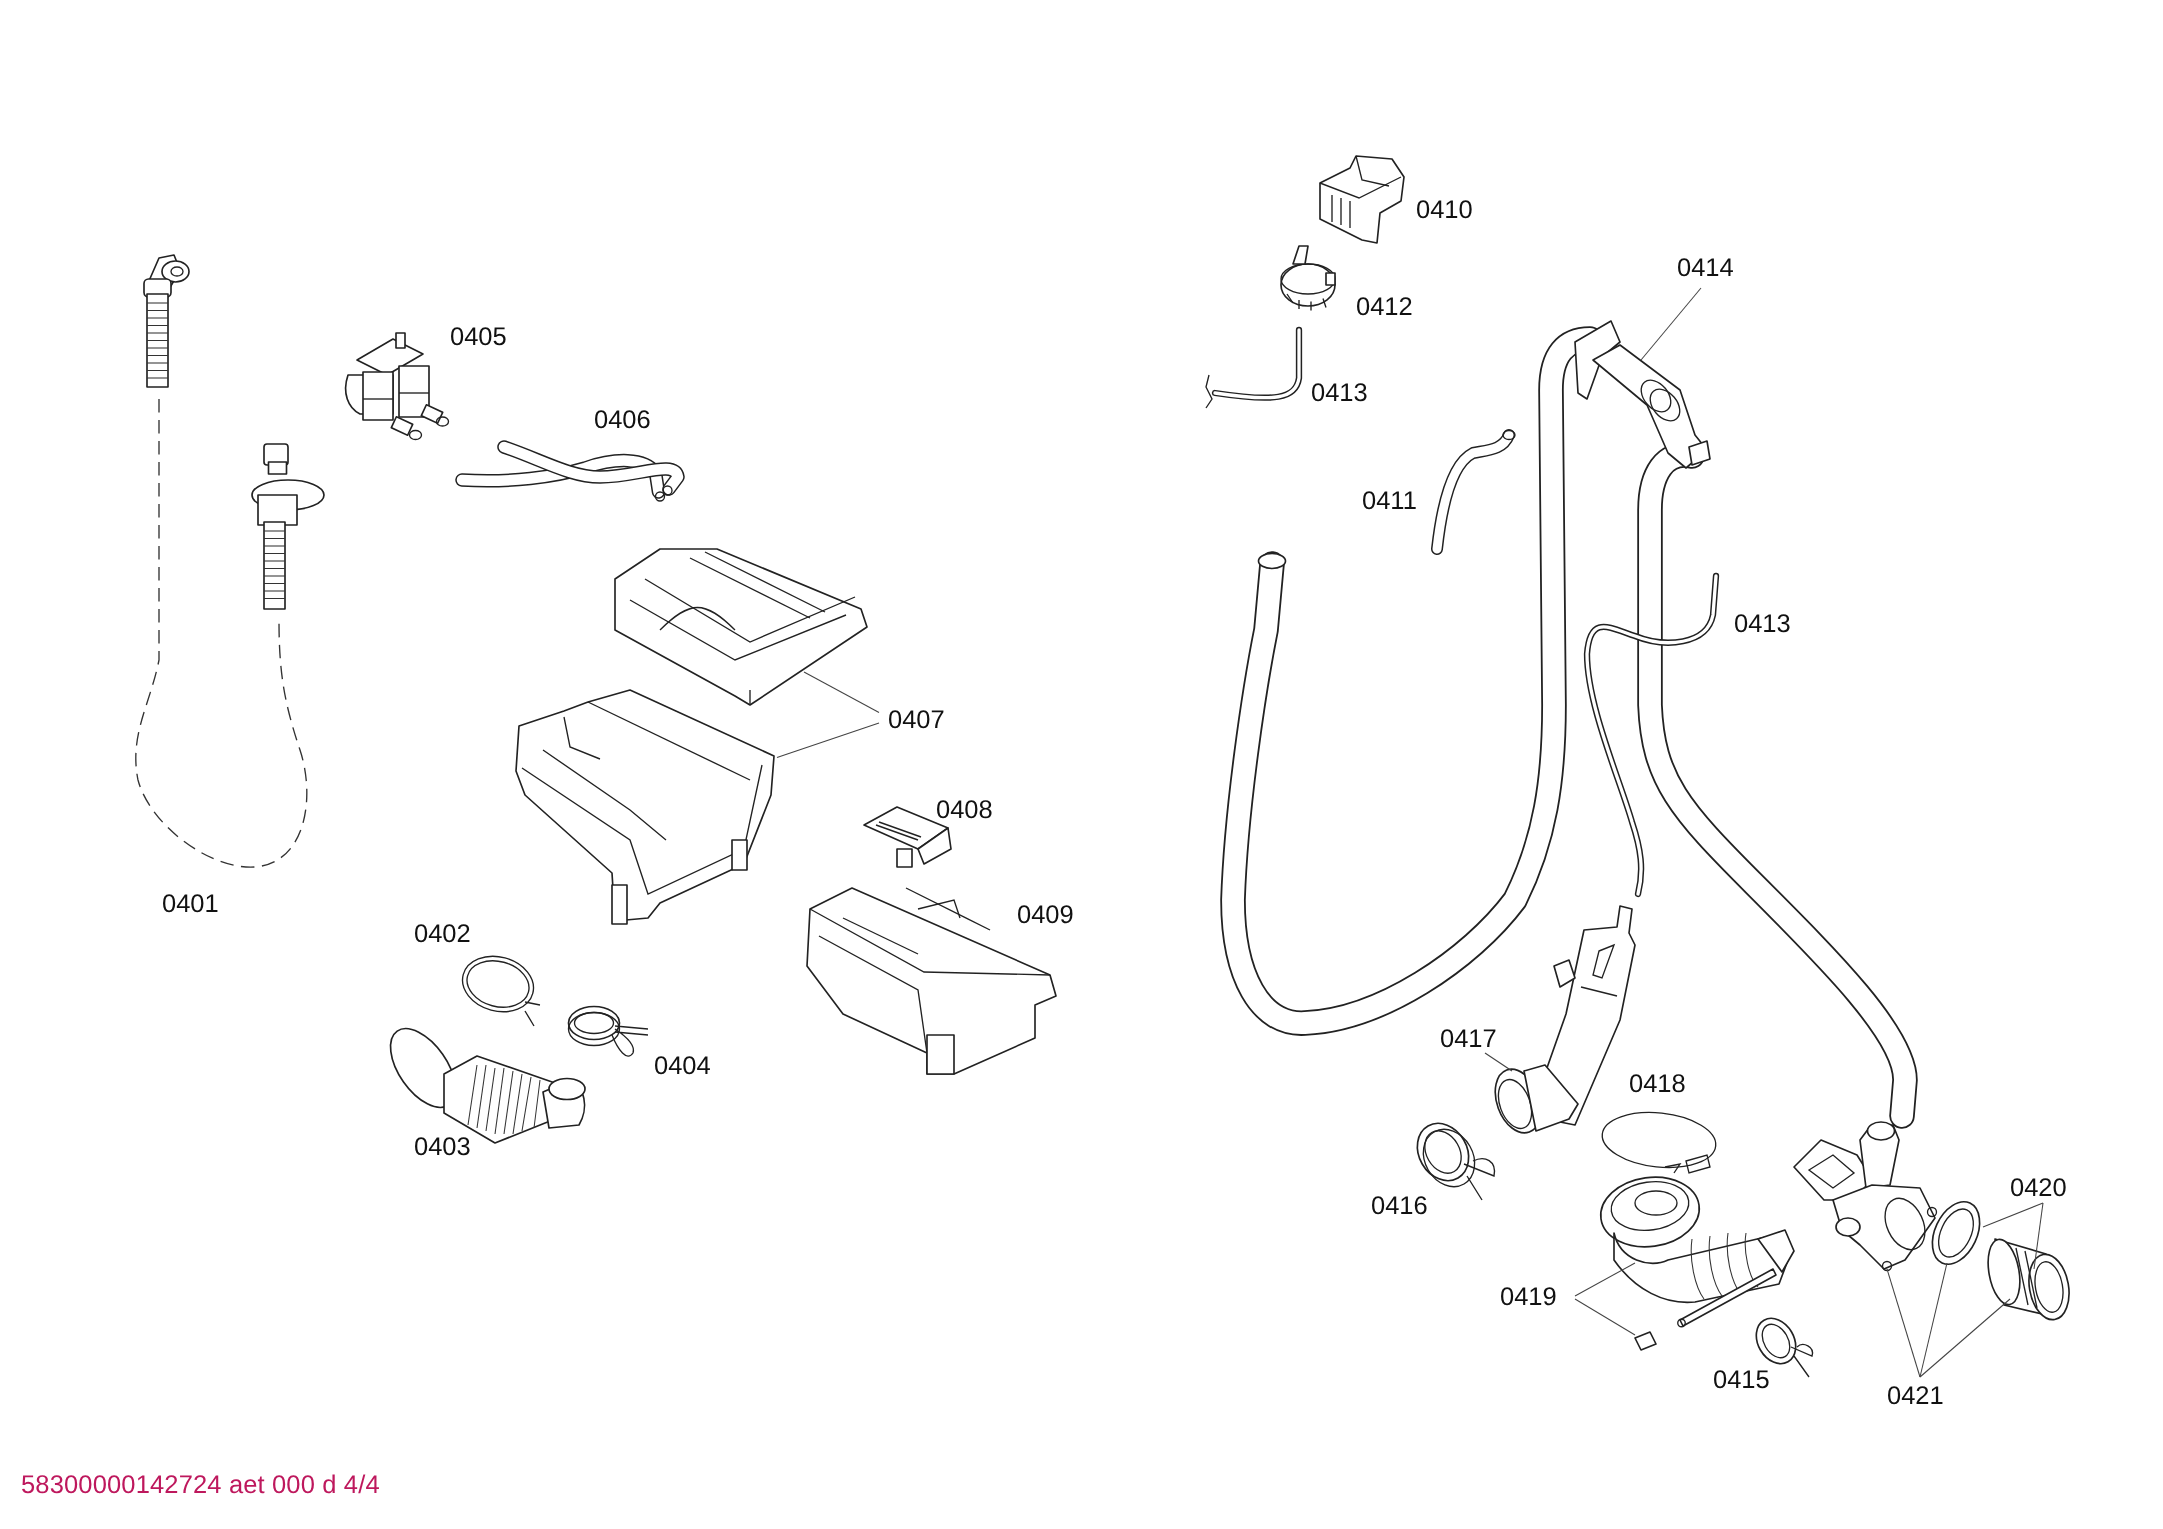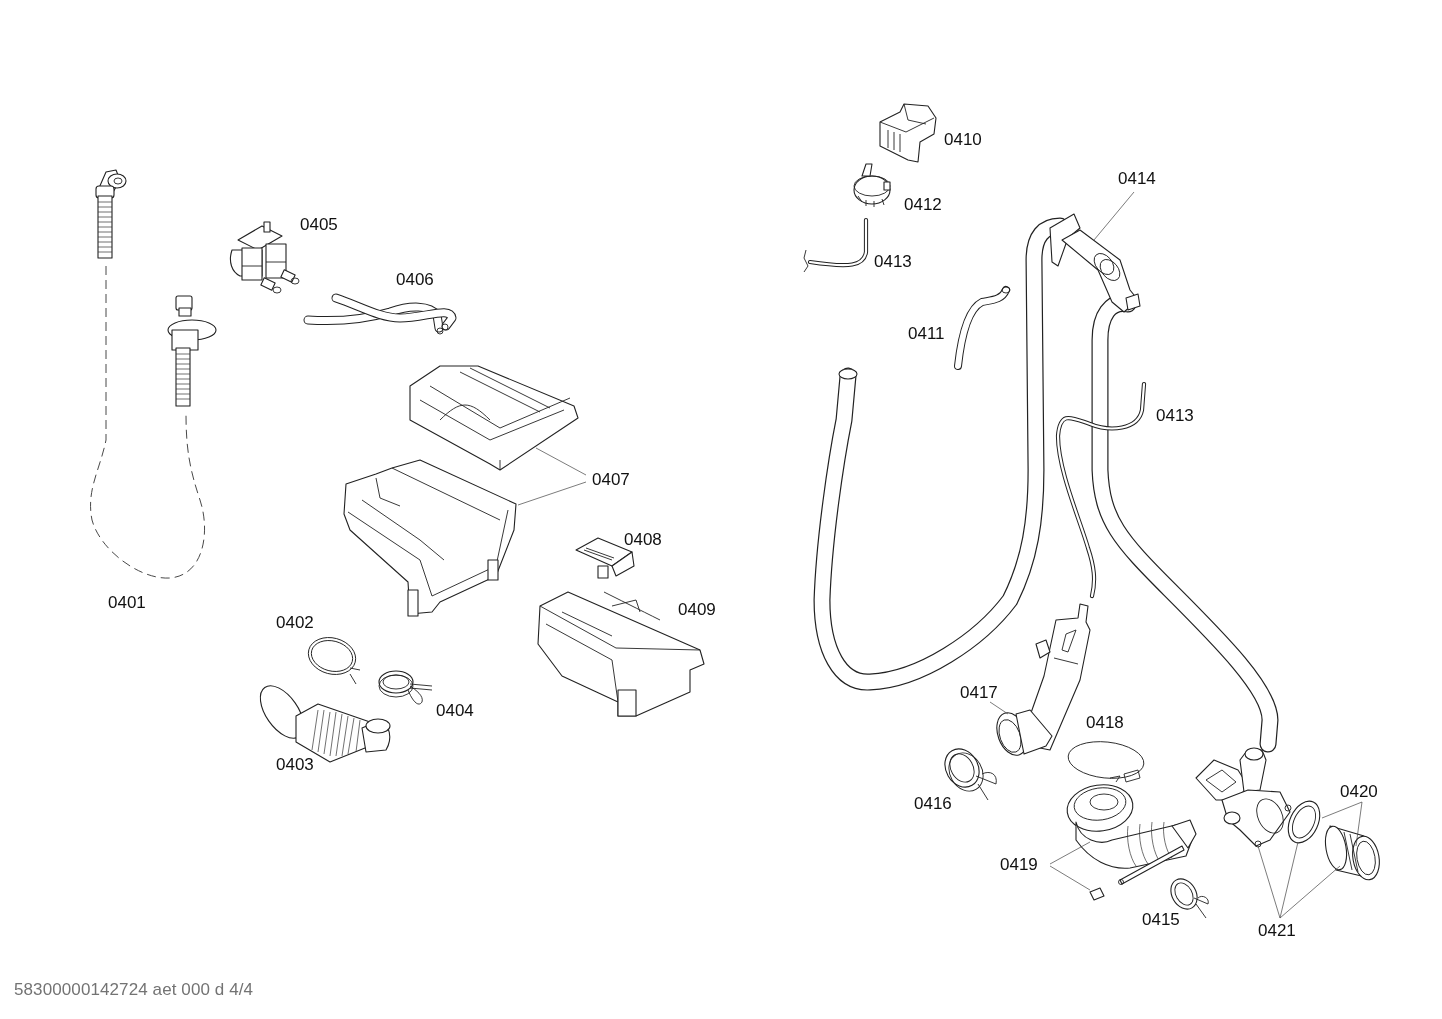--- a/index.html
+++ b/index.html
@@ -1,20 +1,20 @@
 <!DOCTYPE html>
 <html><head>
 <meta charset="utf-8">
 <style>
   html, body { margin:0; padding:0; background:#ffffff; }
   body { width:1442px; height:1019px; position:relative; overflow:hidden;
          font-family:"Liberation Sans", sans-serif; }
   #diagram { position:absolute; left:0; top:0; width:1442px; height:1019px; }
   .lbl { font-family:"Liberation Sans", sans-serif; font-size:17px; fill:#111; }
-  .footer { position:absolute; left:14px; top:980px; font-size:17px; color:#737373;
+  .footer { position:absolute; left:14px; top:980px; font-size:17px; color:#be185d;
             font-family:"Liberation Sans", sans-serif; letter-spacing:0.1px; }
   .part { fill:#fff; stroke:#222; stroke-width:1.1; stroke-linejoin:round; stroke-linecap:round; }
   .thin { fill:none; stroke:#222; stroke-width:0.9; }
   .lead { fill:none; stroke:#444; stroke-width:0.7; }
   .dash { fill:none; stroke:#333; stroke-width:0.9; stroke-dasharray:9 5; }
   .hose { fill:none; stroke:#222; stroke-width:17; stroke-linecap:round; stroke-linejoin:round; }
   .hose-in { fill:none; stroke:#fff; stroke-width:14.6; stroke-linecap:round; stroke-linejoin:round; }
   .wire { fill:none; stroke:#222; stroke-width:4.2; stroke-linecap:round; stroke-linejoin:round; }
   .wire-in { fill:none; stroke:#fff; stroke-width:2.2; stroke-linecap:round; stroke-linejoin:round; }
   .rib { fill:none; stroke:#333; stroke-width:0.7; }

